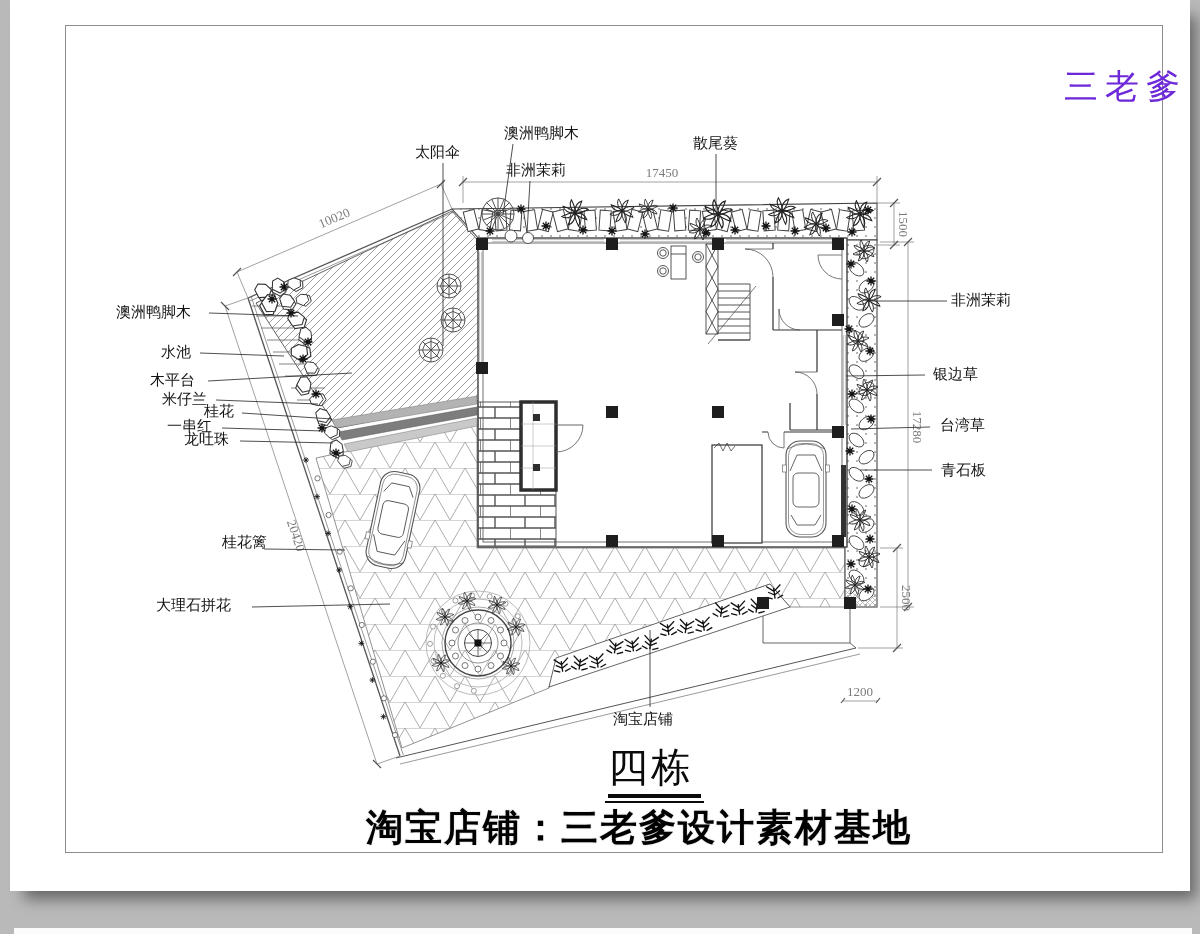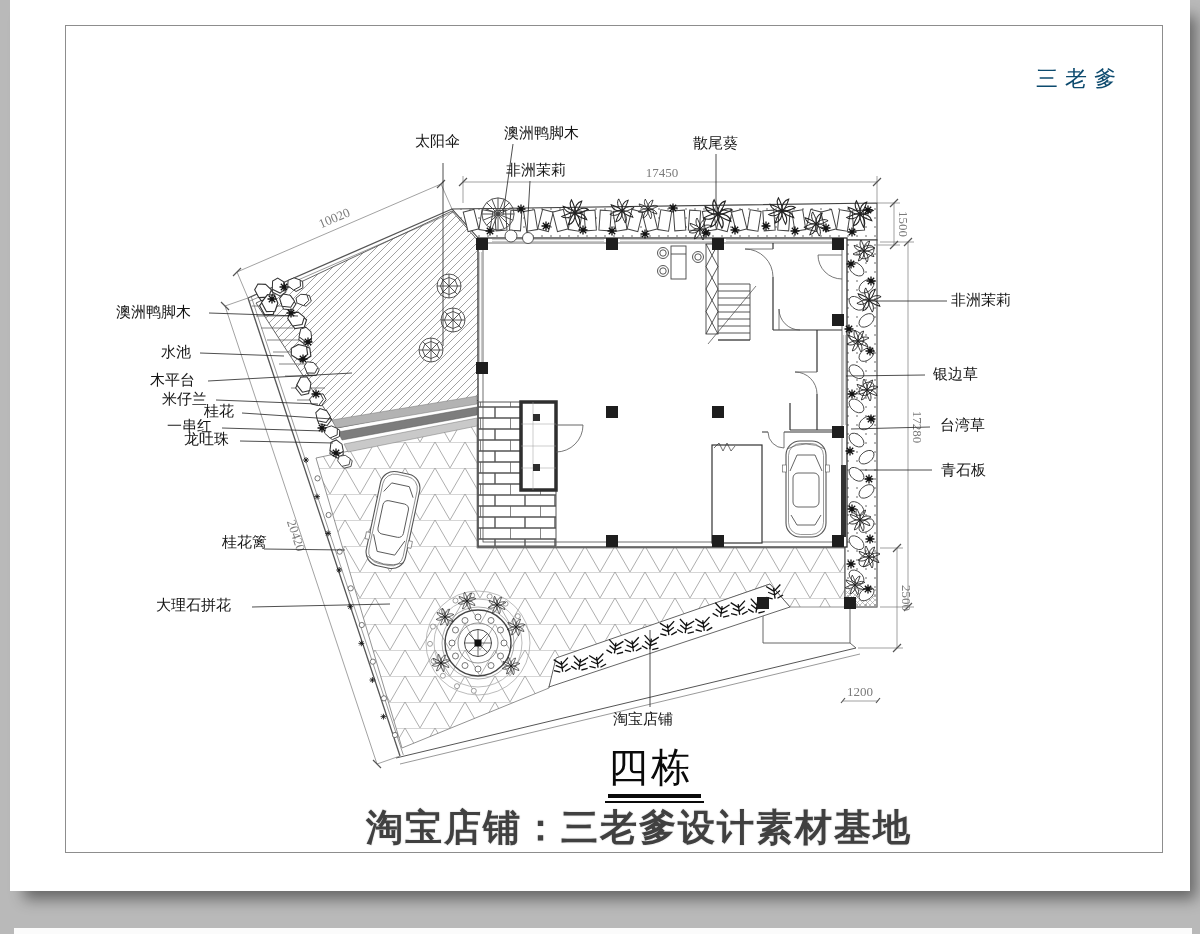--- a/index.html
+++ b/index.html
@@ -4,26 +4,26 @@
 <style>
   html,body{margin:0;padding:0}
   body{width:1200px;height:934px;background:#b9b9b9;position:relative;overflow:hidden;
        font-family:"Liberation Serif",serif}
   .page{position:absolute;left:10px;top:0;width:1180px;height:891px;background:#fff;
         box-shadow:10px 12px 14px -4px rgba(0,0,0,.45)}
   .frame{position:absolute;left:65px;top:25px;width:1096px;height:826px;border:1px solid #8d8d8d}
   .next-page{position:absolute;left:14px;top:928px;width:1178px;height:6px;background:#fbfbfb}
   svg.plan{position:absolute;left:0;top:0;width:1200px;height:934px}
   .label{position:absolute;font-size:15px;color:#141414;white-space:nowrap;line-height:1.1}
-  .logo{position:absolute;left:1036px;top:64px;font-size:22px;color:#0c4a6e;letter-spacing:7px}
+  .logo{position:absolute;left:1064px;top:64px;font-size:34px;color:#6d28d9;letter-spacing:7px}
   .title{position:absolute;left:608px;top:740px;font-size:40px;color:#0a0a0a;letter-spacing:3px}
   .tl1{position:absolute;left:608px;top:794px;width:93px;height:4px;background:#0a0a0a}
   .tl2{position:absolute;left:605px;top:801px;width:99px;height:1.5px;background:#0a0a0a}
   .watermark{position:absolute;left:366px;top:803px;font-size:37px;font-weight:bold;
-             font-family:Liberation Serif, serif;color:#404040;letter-spacing:2px;
+             font-family:Liberation Serif, serif;color:#000000;letter-spacing:2px;
              text-shadow:0 0 2px #d7d7d7, 0 0 1px #cfcfcf}
   .dimtxt{font-size:13px;fill:#7a7a7a;font-family:"Liberation Serif",serif}
 </style>
 </head>
 <body>
 
 <div class="page"></div>
 <div class="frame"></div>
 
 <svg class="plan" viewBox="0 0 1200 934" xmlns="http://www.w3.org/2000/svg">
@@ -469,21 +469,21 @@
   <line x1="264" y1="549" x2="345" y2="550"></line>
   <line x1="252" y1="607" x2="390" y2="604"></line>
   <line x1="650" y1="707" x2="650" y2="630"></line>
   <line x1="947" y1="301" x2="866" y2="301"></line>
   <line x1="925" y1="375" x2="846" y2="376"></line>
   <line x1="930" y1="427" x2="851" y2="429"></line>
   <line x1="932" y1="470" x2="860" y2="470"></line>
 </g>
 </svg>
 
-<div class="label" style="left:415px;top:133px">太阳伞</div>
+<div class="label" style="left:415px;top:144px">太阳伞</div>
 <div class="label" style="left:504px;top:125px">澳洲鸭脚木</div>
 <div class="label" style="left:506px;top:162px">非洲茉莉</div>
 <div class="label" style="left:693px;top:135px">散尾葵</div>
 <div class="label" style="left:116px;top:304px">澳洲鸭脚木</div>
 <div class="label" style="left:161px;top:344px">水池</div>
 <div class="label" style="left:150px;top:372px">木平台</div>
 <div class="label" style="left:162px;top:391px">米仔兰</div>
 <div class="label" style="left:204px;top:403px">桂花</div>
 <div class="label" style="left:167px;top:418px">一串红</div>
 <div class="label" style="left:184px;top:431px">龙吐珠</div>

